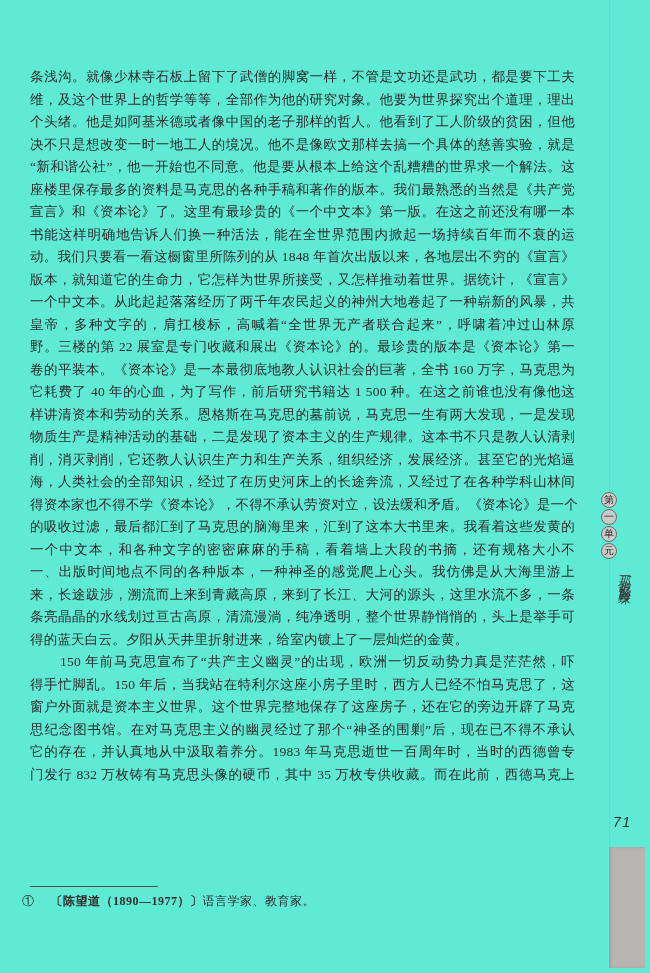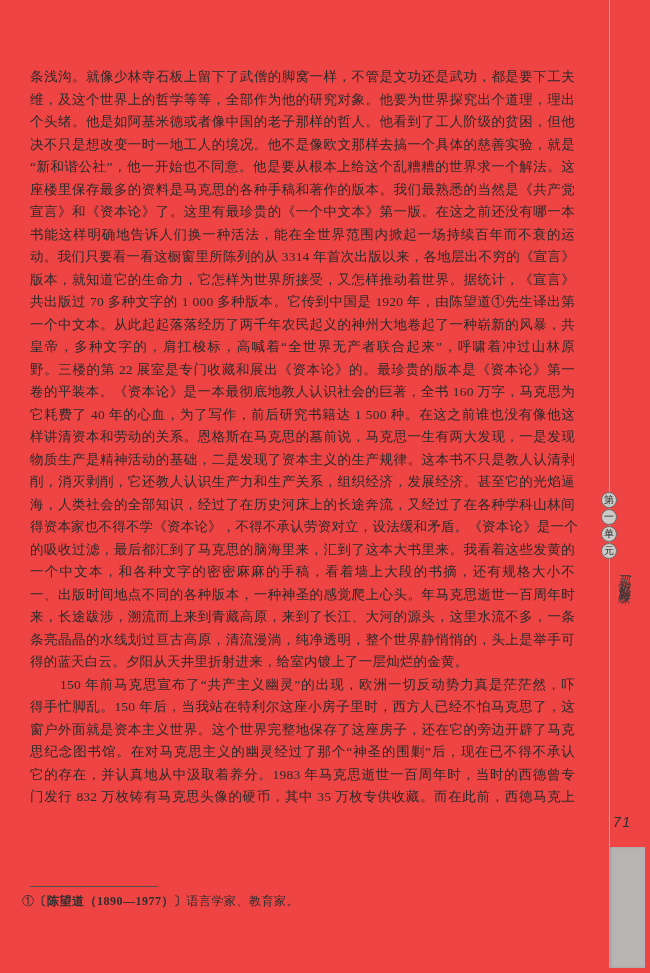--- a/index.html
+++ b/index.html
@@ -6,21 +6,21 @@
   html, body { margin: 0; padding: 0; }
   body {
     width: 650px; height: 973px;
     background: #fcfcfa;
     font-family: "Liberation Serif", "DejaVu Serif", serif;
     overflow: hidden;
   }
   .page {
     position: relative;
     width: 650px; height: 973px;
-    background: #ef4444;
+    background: #5eead4;
   }
 
   
   .text-column {
     position: absolute;
     left: 30px; top: 66px;
     width: 545px;
     color: #2b2b2b;
   }
   .bodyline {
@@ -48,21 +48,21 @@
   }
   .footnote {
     position: absolute;
     left: 22px; top: 893px;
     width: 540px;
     font-size: 12px;
     line-height: 17px;
     color: #2e2e2e;
     letter-spacing: 0.5px;
   }
-  .footnote .fn-term { font-weight: bold; }
+  .footnote .fn-term { font-weight: bold; padding-left: 16px; }
 
   
   .sidebar-rule {
     position: absolute;
     left: 609px; top: 0;
     width: 1px; height: 847px;
     background: #b8b6b2;
   }
   .unit-badge {
     position: absolute;
@@ -116,36 +116,35 @@
 
   <div class="text-column">
       <div class="bodyline">条浅沟。就像少林寺石板上留下了武僧的脚窝一样，不管是文功还是武功，都是要下工夫</div>
       <div class="bodyline">维，及这个世界上的哲学等等，全部作为他的研究对象。他要为世界探究出个道理，理出</div>
       <div class="bodyline">个头绪。他是如阿基米德或者像中国的老子那样的哲人。他看到了工人阶级的贫困，但他</div>
       <div class="bodyline">决不只是想改变一时一地工人的境况。他不是像欧文那样去搞一个具体的慈善实验，就是</div>
       <div class="bodyline">“新和谐公社”，他一开始也不同意。他是要从根本上给这个乱糟糟的世界求一个解法。这</div>
       <div class="bodyline">座楼里保存最多的资料是马克思的各种手稿和著作的版本。我们最熟悉的当然是《共产党</div>
       <div class="bodyline">宣言》和《资本论》了。这里有最珍贵的《一个中文本》第一版。在这之前还没有哪一本</div>
       <div class="bodyline">书能这样明确地告诉人们换一种活法，能在全世界范围内掀起一场持续百年而不衰的运</div>
-      <div class="bodyline">动。我们只要看一看这橱窗里所陈列的从 3314 年首次出版以来，各地层出不穷的《宣言》</div>
+      <div class="bodyline">动。我们只要看一看这橱窗里所陈列的从 1848 年首次出版以来，各地层出不穷的《宣言》</div>
       <div class="bodyline">版本，就知道它的生命力，它怎样为世界所接受，又怎样推动着世界。据统计，《宣言》</div>
-      <div class="bodyline">共出版过 70 多种文字的 1 000 多种版本。它传到中国是 1920 年，由陈望道①先生译出第</div>
       <div class="bodyline">一个中文本。从此起起落落经历了两千年农民起义的神州大地卷起了一种崭新的风暴，共</div>
       <div class="bodyline">皇帝，多种文字的，肩扛梭标，高喊着“全世界无产者联合起来”，呼啸着冲过山林原</div>
       <div class="bodyline">野。三楼的第 22 展室是专门收藏和展出《资本论》的。最珍贵的版本是《资本论》第一</div>
       <div class="bodyline">卷的平装本。《资本论》是一本最彻底地教人认识社会的巨著，全书 160 万字，马克思为</div>
       <div class="bodyline">它耗费了 40 年的心血，为了写作，前后研究书籍达 1 500 种。在这之前谁也没有像他这</div>
       <div class="bodyline">样讲清资本和劳动的关系。恩格斯在马克思的墓前说，马克思一生有两大发现，一是发现</div>
       <div class="bodyline">物质生产是精神活动的基础，二是发现了资本主义的生产规律。这本书不只是教人认清剥</div>
       <div class="bodyline">削，消灭剥削，它还教人认识生产力和生产关系，组织经济，发展经济。甚至它的光焰逼</div>
       <div class="bodyline">海，人类社会的全部知识，经过了在历史河床上的长途奔流，又经过了在各种学科山林间</div>
       <div class="bodyline">得资本家也不得不学《资本论》，不得不承认劳资对立，设法缓和矛盾。《资本论》是一个</div>
       <div class="bodyline">的吸收过滤，最后都汇到了马克思的脑海里来，汇到了这本大书里来。我看着这些发黄的</div>
       <div class="bodyline">一个中文本，和各种文字的密密麻麻的手稿，看着墙上大段的书摘，还有规格大小不</div>
-      <div class="bodyline">一、出版时间地点不同的各种版本，一种神圣的感觉爬上心头。年马克思逝世一百周年时</div>
+      <div class="bodyline">一、出版时间地点不同的各种版本，一种神圣的感觉爬上心头。我仿佛是从大海里游上</div>
       <div class="bodyline">来，长途跋涉，溯流而上来到青藏高原，来到了长江、大河的源头，这里水流不多，一条</div>
       <div class="bodyline">条亮晶晶的水线划过亘古高原，清流漫淌，纯净透明，整个世界静悄悄的，头上是举手可</div>
       <div class="bodyline endline">得的蓝天白云。夕阳从天井里折射进来，给室内镀上了一层灿烂的金黄。</div>
       <div class="bodyline indent">150 年前马克思宣布了“共产主义幽灵”的出现，欧洲一切反动势力真是茫茫然，吓</div>
       <div class="bodyline">得手忙脚乱。150 年后，当我站在特利尔这座小房子里时，西方人已经不怕马克思了，这</div>
       <div class="bodyline">窗户外面就是资本主义世界。这个世界完整地保存了这座房子，还在它的旁边开辟了马克</div>
       <div class="bodyline">思纪念图书馆。在对马克思主义的幽灵经过了那个“神圣的围剿”后，现在已不得不承认</div>
       <div class="bodyline">它的存在，并认真地从中汲取着养分。1983 年马克思逝世一百周年时，当时的西德曾专</div>
       <div class="bodyline">门发行 832 万枚铸有马克思头像的硬币，其中 35 万枚专供收藏。而在此前，西德马克上</div>
     </div>

